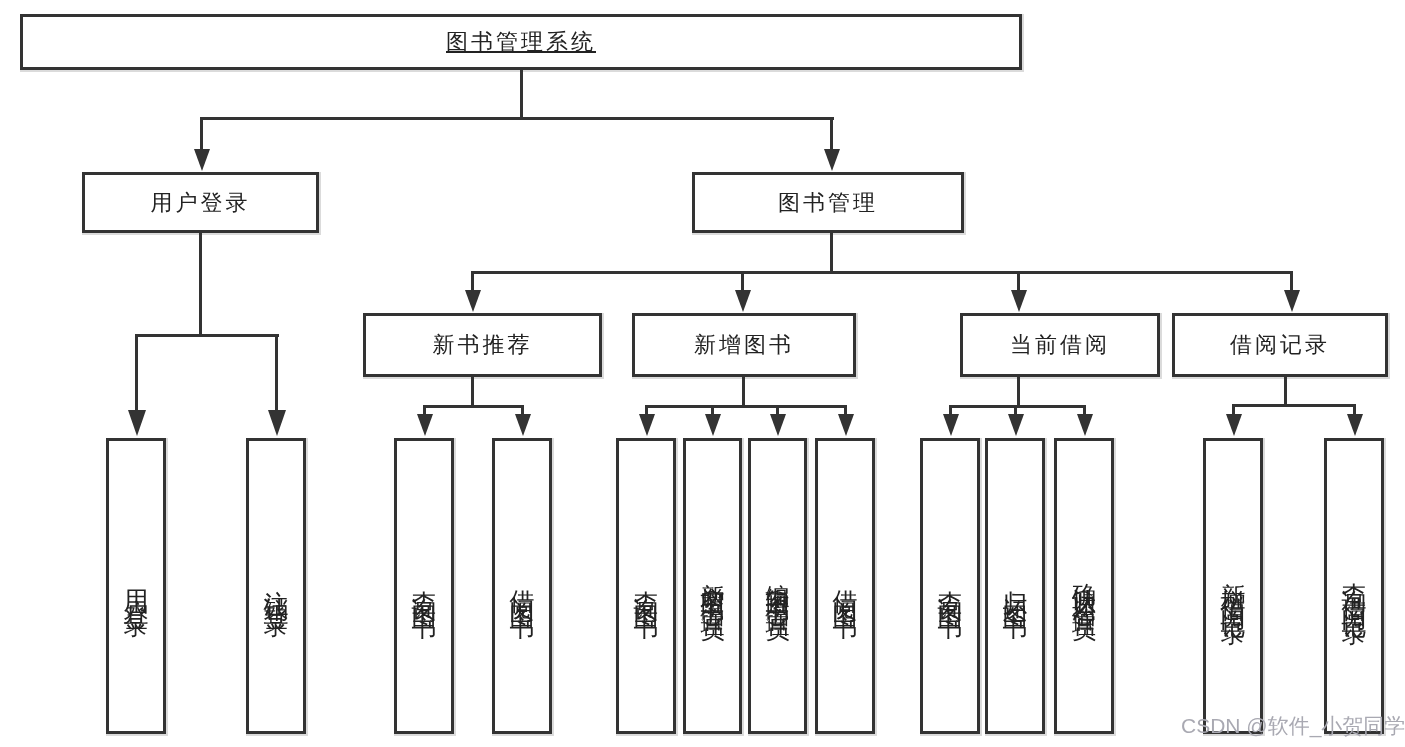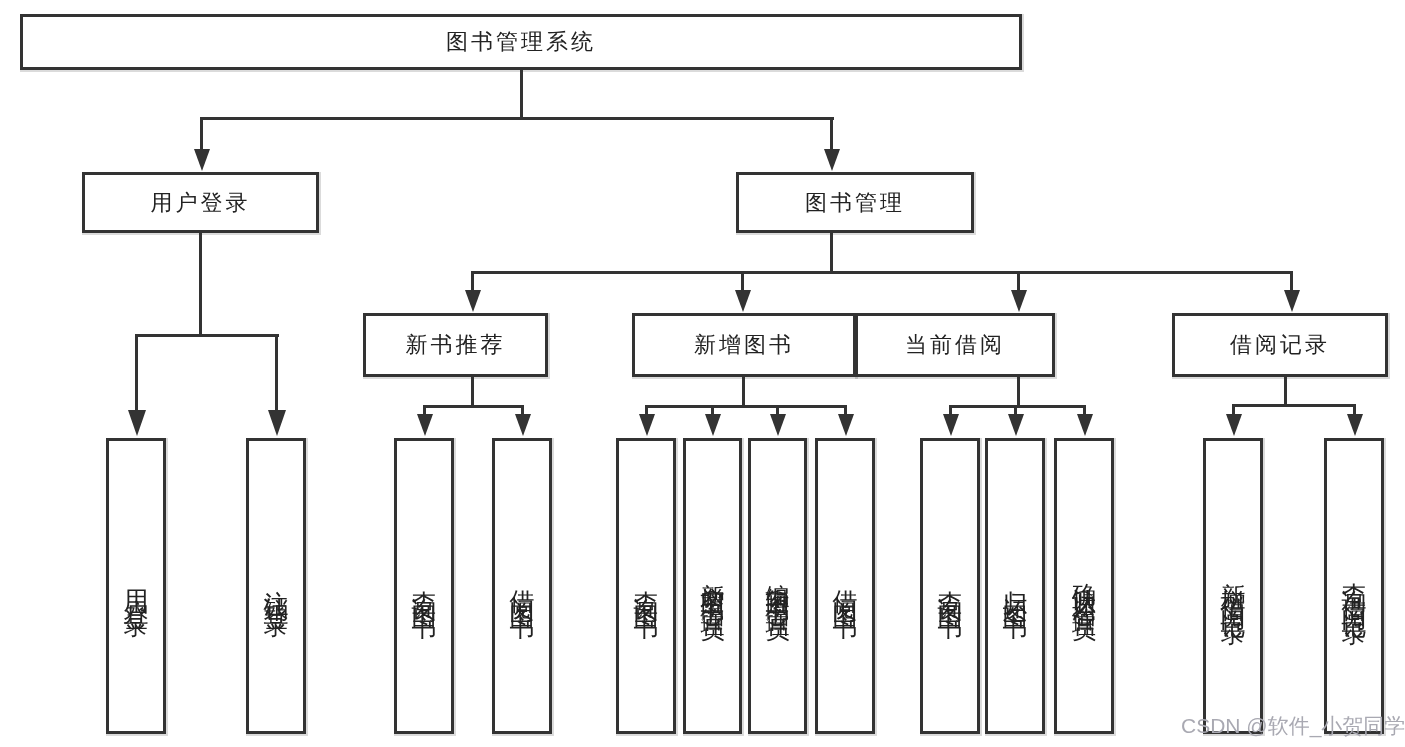--- a/index.html
+++ b/index.html
@@ -49,38 +49,38 @@
     border-top:26px solid var(--line);
   }
   .watermark{
     position:absolute;left:1181px;top:712px;
     font-size:21px;color:var(--wm);white-space:nowrap;z-index:5;
   }
 </style>
 </head>
 <body>
 
-<div class="box" style="left:20px;top:14px;width:1002px;height:56px;">
+<div class="box" style="left:20px;top:14px;width:1002px;height:56px;text-decoration:underline;">
   <span class="hlabel">图书管理系统</span>
 </div>
 
 <div class="box" style="left:82px;top:172px;width:237px;height:61px;">
   <span class="hlabel">用户登录</span>
 </div>
-<div class="box" style="left:736px;top:172px;width:238px;height:61px;">
+<div class="box" style="left:692px;top:172px;width:272px;height:61px;">
   <span class="hlabel">图书管理</span>
 </div>
 
-<div class="box" style="left:363px;top:313px;width:185px;height:64px;">
+<div class="box" style="left:363px;top:313px;width:239px;height:64px;">
   <span class="hlabel">新书推荐</span>
 </div>
 <div class="box" style="left:632px;top:313px;width:224px;height:64px;">
   <span class="hlabel">新增图书</span>
 </div>
-<div class="box" style="left:855px;top:313px;width:200px;height:64px;">
+<div class="box" style="left:960px;top:313px;width:200px;height:64px;">
   <span class="hlabel">当前借阅</span>
 </div>
 <div class="box" style="left:1172px;top:313px;width:216px;height:64px;">
   <span class="hlabel">借阅记录</span>
 </div>
 
 <div class="box leaf" style="left:106px;top:438px;width:60px;height:296px;">
   <span class="vlabel">用户登录</span>
 </div>
 <div class="box leaf" style="left:246px;top:438px;width:60px;height:296px;">

